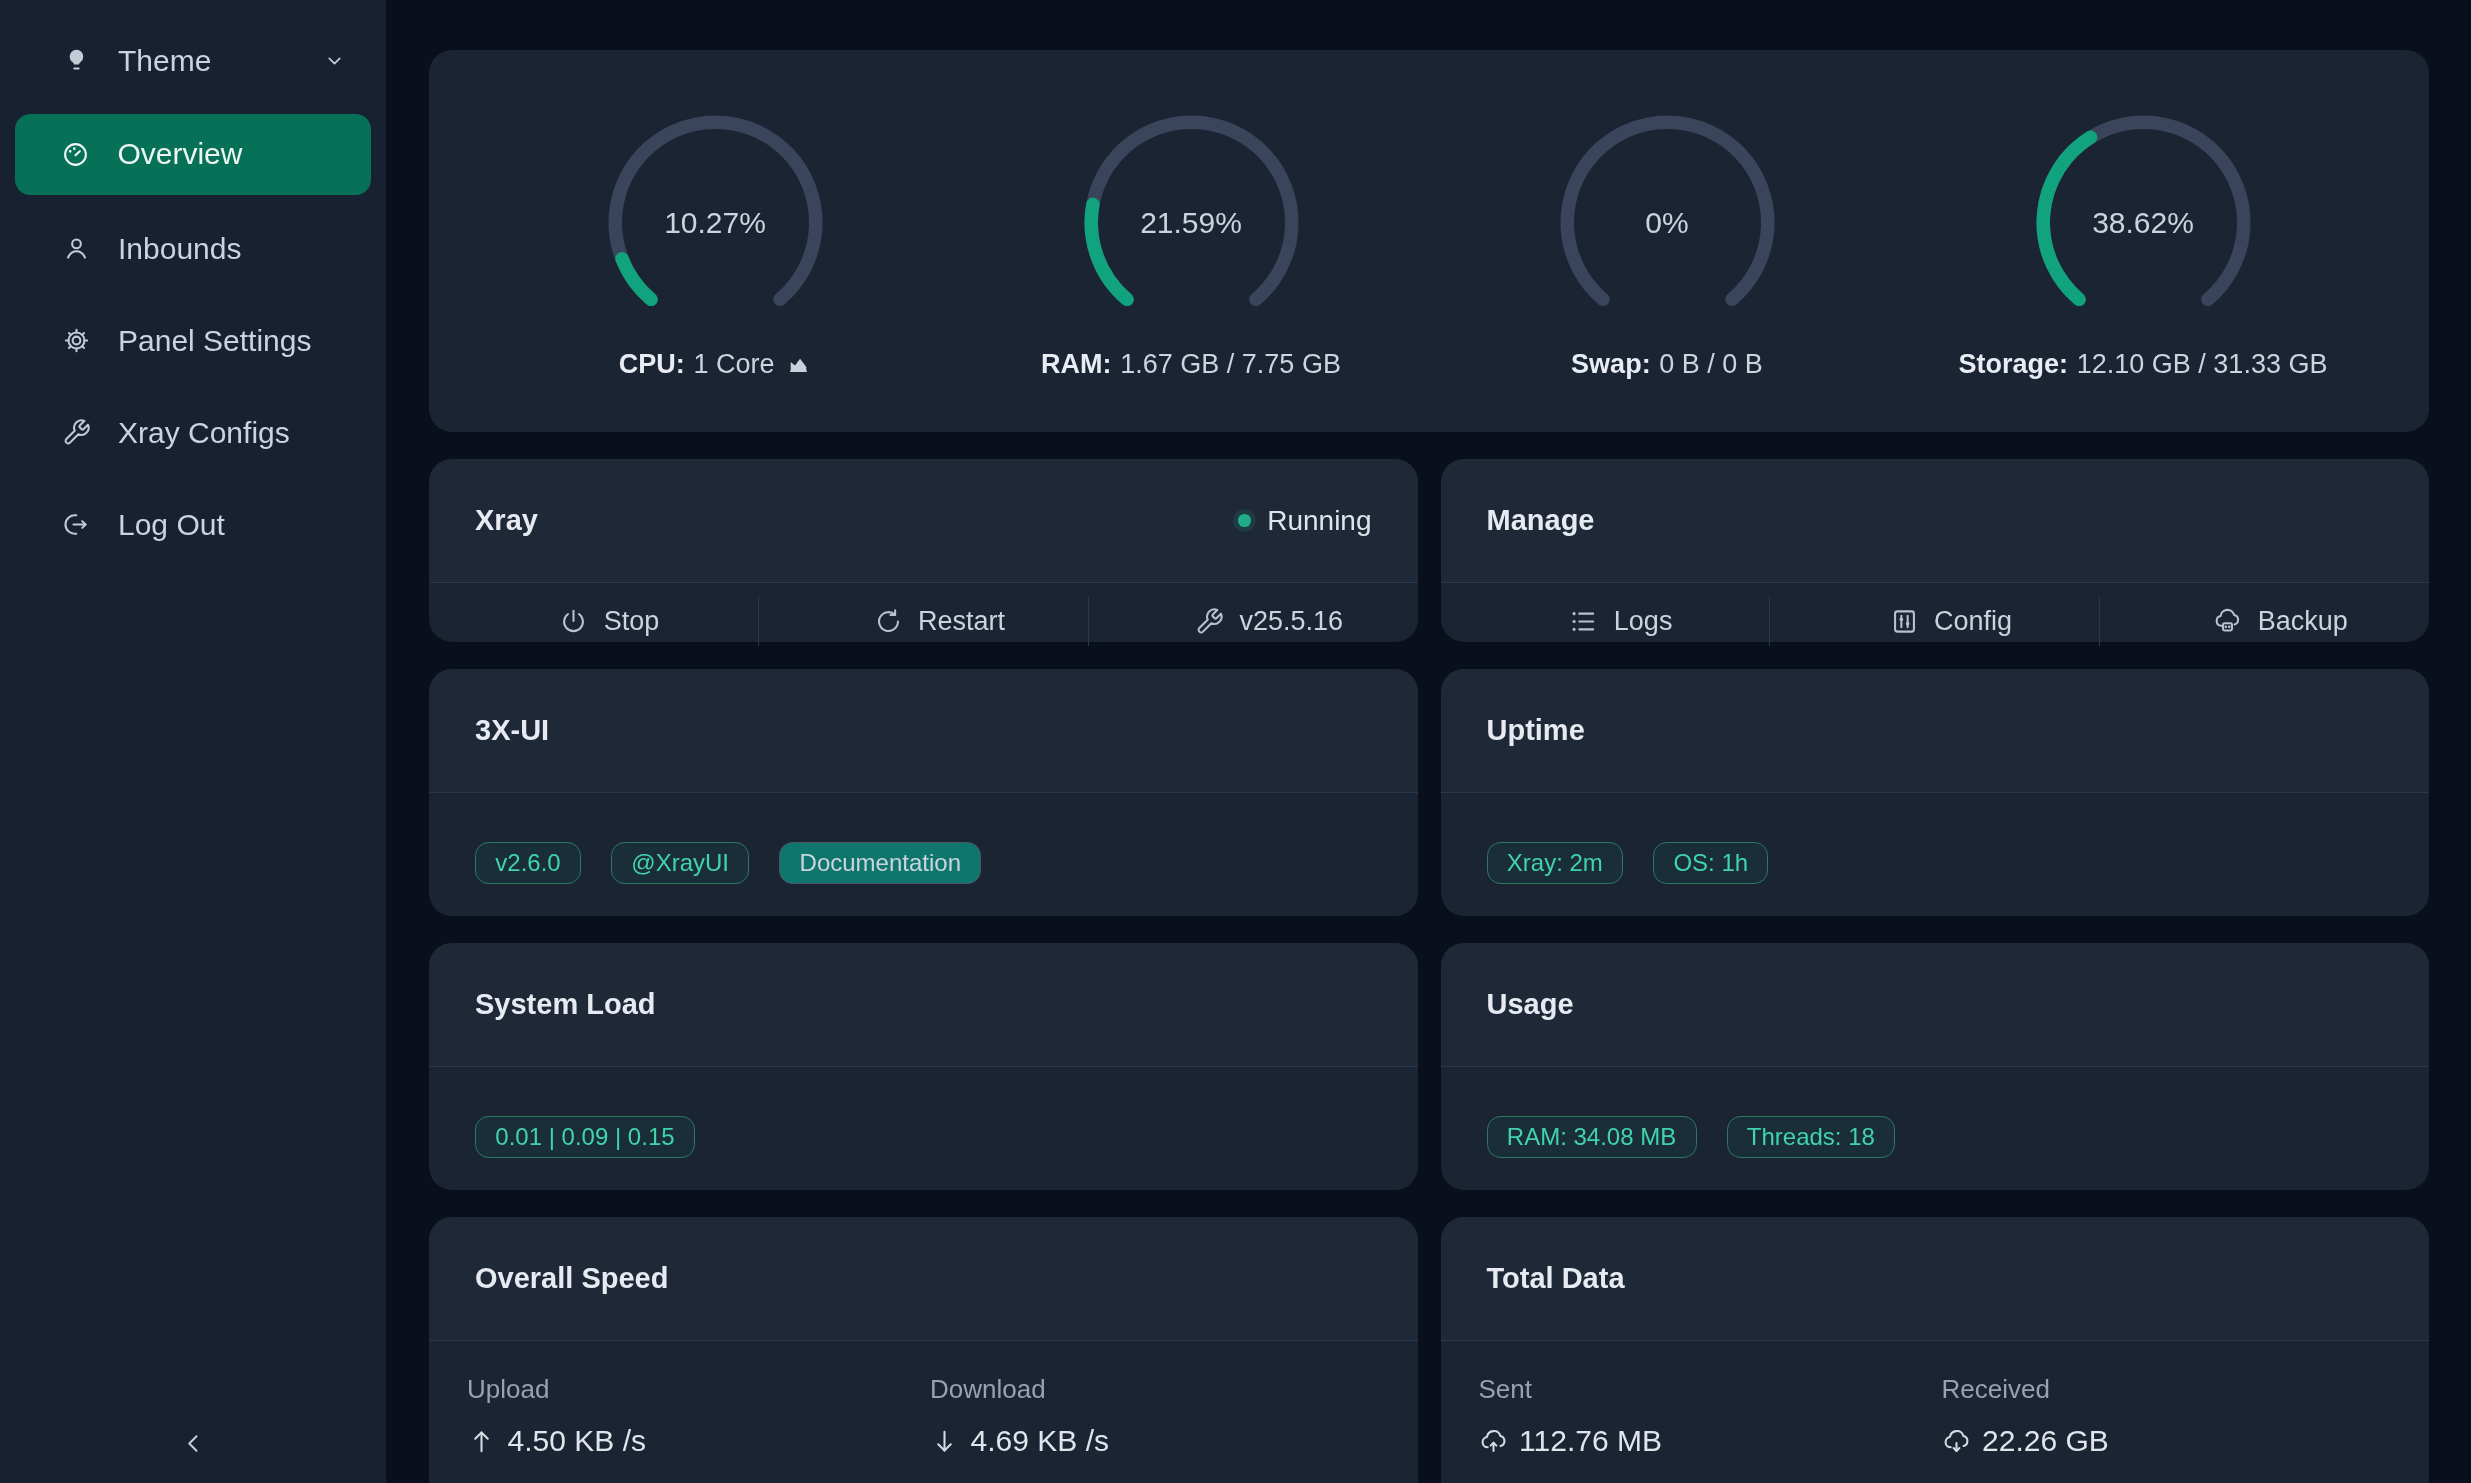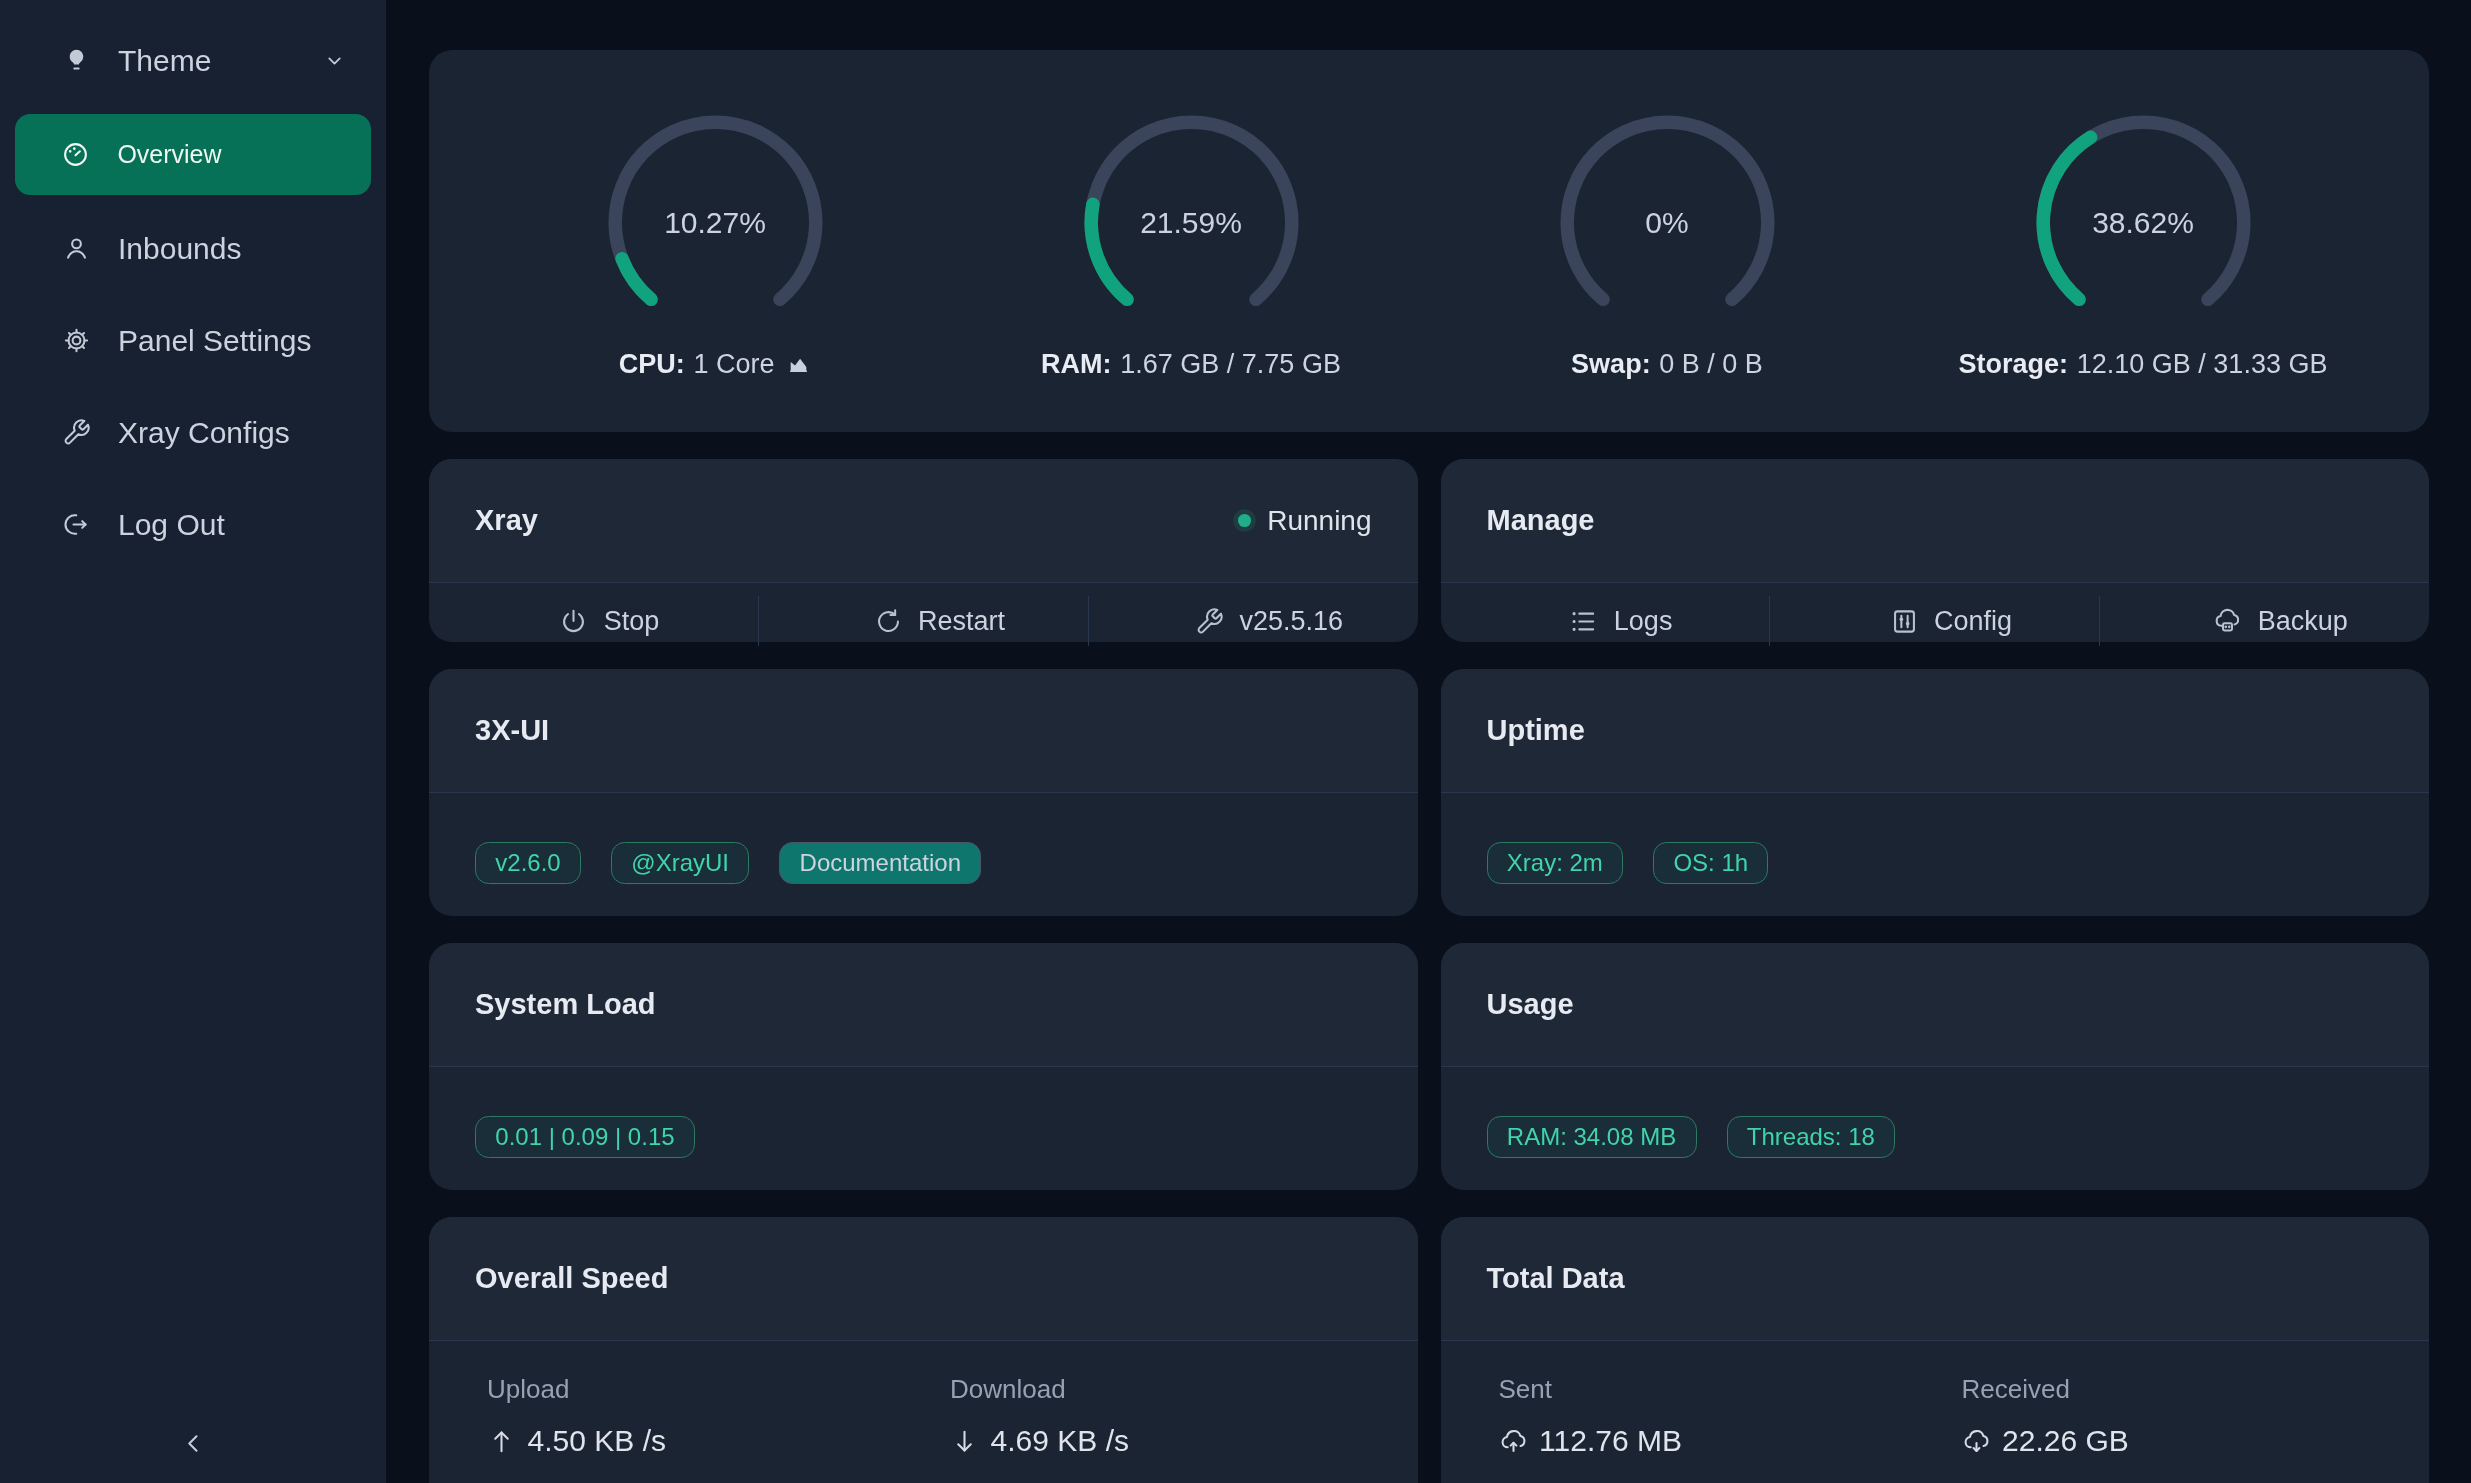--- a/index.html
+++ b/index.html
@@ -12,21 +12,21 @@
   }
   
   .sidebar { width:386px; height:1483px; background:#182132; flex-shrink:0; position:relative; padding-top:19.3px; }
   .side-row { height:83px; display:flex; align-items:center; padding:0 39px 0 62px; gap:27px;
               color:#ccd3de; font-size:30px; cursor:pointer; }
   .side-row .lbl { flex:1; }
   .side-row .ic { color:#c2cad6; }
   .chev { color:#8e97a6; }
   .pill { margin:11.6px 15.4px 0; height:81px; border-radius:15.4px; background:#077157;
           display:flex; align-items:center; padding:0 39px 0 46px; gap:27px;
-          color:#eef6f2; font-size:25px; cursor:pointer; }
+          color:#eef6f2; font-size:30px; cursor:pointer; }
   .pill .ic { color:#f0f7f4; }
   .nav-list { margin-top:7.7px; }
   .nav-list .side-row { height:92px; }
   .collapse-btn { position:absolute; bottom:25px; left:0; width:100%; display:flex;
                   justify-content:center; color:#c6cdd8; cursor:pointer; }
   
   svg.ic { width:29px; height:29px; stroke:currentColor; fill:none;
            stroke-width:1.7; stroke-linecap:round; stroke-linejoin:round; flex-shrink:0; }
   svg.ic.small { width:25px; height:25px; }
   
@@ -61,21 +61,21 @@
   .dot { width:12.6px; height:12.6px; border-radius:50%; background:#1fae88;
          box-shadow:0 0 0 4.8px rgba(31,174,136,0.15); }
   
   .tag-body { height:140px; display:flex; align-items:center; gap:30px; padding:0 46px; }
   .tag { height:42px; display:inline-flex; align-items:center; padding:0 19.3px;
          border-radius:13.5px; font-size:24px; white-space:nowrap; }
   .tag.green { color:#41d4ab; border:1px solid #2d7a62; background:rgba(16,163,126,0.08); }
   .tag.gray  { color:#ccd4df; border:1px solid #4a5668; background:#0f766e; cursor:pointer; }
   .tag.link  { cursor:pointer; }
   
-  .stat-body { display:grid; grid-template-columns:463px 1fr; padding:33px 58px 0; }
+  .stat-body { display:grid; grid-template-columns:463px 1fr; padding:33px 38px 0; }
   .stat-lbl { font-size:26px; color:#97a1b2; }
   .stat-val { margin-top:19.3px; font-size:30px; color:#e0e5ec; display:flex; align-items:center; gap:11.6px; }
   .stat-val .ic { color:#d6dbe3; }
 </style>
 </head>
 <body>
 
 <aside class="sidebar">
 
   <div class="side-row">

